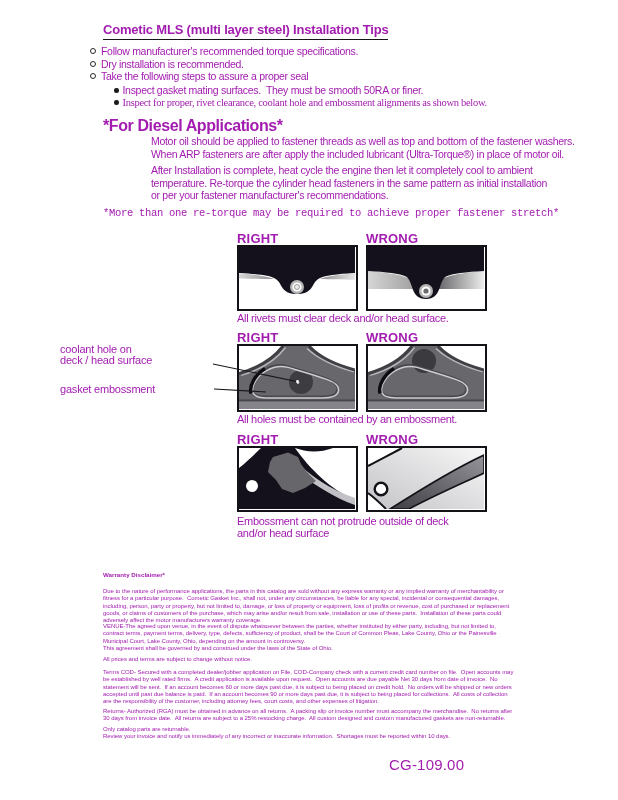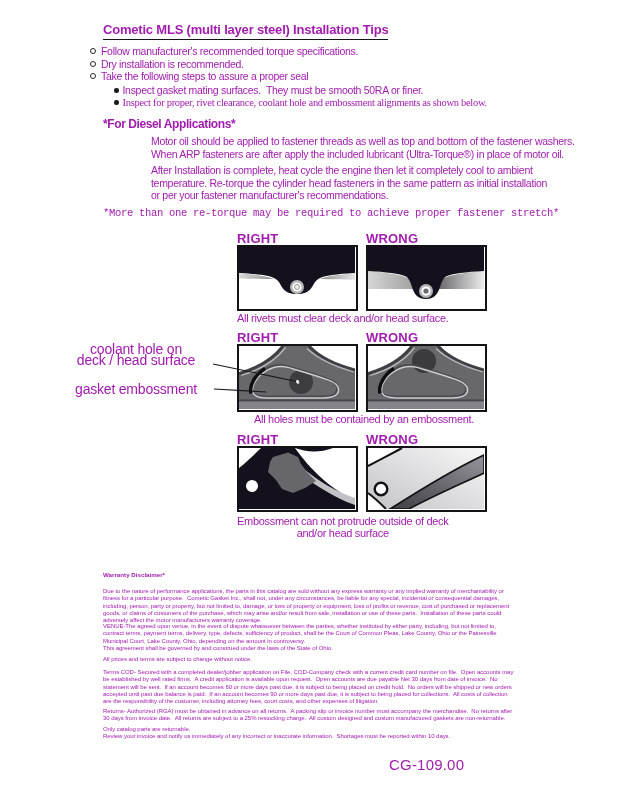--- a/index.html
+++ b/index.html
@@ -6,29 +6,29 @@
   .page{position:relative;width:618px;height:800px;background:#ffffff;
         font-family:"Liberation Sans","DejaVu Sans",sans-serif;color:#a21caf;overflow:hidden;padding-left:37px;}
   .abs{position:absolute;}
   .doc-title{left:103px;top:22px;font-size:13px;font-weight:bold;letter-spacing:-0.2px;
              border-bottom:1.5px solid #15151a;padding-bottom:2px;white-space:pre;}
   .tip{font-size:10.5px;letter-spacing:-0.3px;white-space:pre;}
   .oc{display:inline-block;width:4px;height:4px;border:1px solid #2a2a2e;border-radius:50%;
       margin-right:5px;vertical-align:1.5px;}
   .dot{display:inline-block;width:4.5px;height:4.5px;background:#1c1c1e;border-radius:50%;
       margin-right:4px;vertical-align:1.5px;}
-  .h2{font-size:12px;font-weight:bold;letter-spacing:-0.4px;white-space:pre;}
+  .h2{font-size:16px;font-weight:bold;letter-spacing:-0.4px;white-space:pre;}
   .para{font-size:10.5px;letter-spacing:-0.3px;line-height:12.6px;}
   .para > div{white-space:pre;margin-left:48px;}
   .rw{width:121px;text-align:left;font-size:13px;font-weight:bold;letter-spacing:0.2px;white-space:pre;}
   .cap{font-size:11px;letter-spacing:-0.3px;line-height:11.5px;white-space:pre;}
-  .cap > div{white-space:pre;text-align:center;}
+  .cap > div{white-space:pre;}
   .figbox{width:121px;border:2.5px solid #121217;background:#fff;box-sizing:border-box;}
   .figbox svg{display:block;}
-  .ann{width:152px;text-align:center;font-size:14px;letter-spacing:-0.2px;line-height:10.8px;}
+  .ann{width:152px;text-align:left;font-size:11px;letter-spacing:-0.2px;line-height:10.8px;}
   .ann > div{white-space:pre;}
   .fine{font-size:6px;letter-spacing:-0.05px;line-height:7.35px;}
   .fine > div{white-space:pre;}
   .fineh{font-size:6.2px;font-weight:bold;white-space:pre;}
   .cg{font-size:15px;letter-spacing:0.2px;white-space:pre;}
   .overlay{pointer-events:none;z-index:5;}
 </style>
 </head>
 <body>
 
@@ -142,21 +142,21 @@
       <path d="M44,0 C35,12 19,22 0,27.5" stroke="#3f3f44" stroke-width="3" fill="none"></path>
       <path d="M70,0 C79,10 95,18.5 116,24" stroke="#3f3f44" stroke-width="3" fill="none"></path>
       <path d="M46.5,1.5 C38,13 22,23.5 2,29.5" stroke="#b9b9bd" stroke-width="1.3" fill="none"></path>
       <path d="M68,2.5 C77.5,11.5 94,20 115,26" stroke="#b9b9bd" stroke-width="1.3" fill="none"></path>
       <path d="M13,46 C11,39 17,29 27,23.5 C33,20 41,18.5 48,20.5 C60,24 75,28 88,33 C96,36 99.5,40 98.5,44.5 C97.5,49 91,51 83,51 L27,51 C19,51 15,50 13,46 Z" stroke="#4a4a4e" stroke-width="2.8" fill="none"></path>
       <path d="M13.9,46.9 C11.9,39.9 17.9,29.9 27.9,24.4 C33.9,20.9 41.9,19.4 48.9,21.4 C60.9,24.9 75.9,28.9 88.9,33.9 C96.9,36.9 100.4,40.9 99.4,45.4 C98.4,49.9 91.9,51.9 83.9,51.9 L27.9,51.9 C19.9,51.9 15.9,50.9 13.9,46.9 Z" stroke="#cdcdd0" stroke-width="1.5" fill="none"></path>
       <path d="M12,47.5 C10,40 16,28.5 26,22.5" stroke="#0d0d12" stroke-width="3.4" fill="none"></path>
     </svg>
   </div>
 
-  <div class="abs cap" style="left:254px;top:414px;">All holes must be contained by an embossment.</div>
+  <div class="abs cap" style="left:237px;top:414px;">All holes must be contained by an embossment.</div>
 
   <div class="abs rw" style="left:237px;top:432px;">RIGHT</div>
   <div class="abs rw" style="left:366px;top:432px;">WRONG</div>
 
   <div class="abs figbox" style="left:237px;top:446px;height:66px;">
     <svg width="116" height="61" viewBox="0 0 116 61">
       <rect width="116" height="61" fill="#ffffff"></rect>
       <path d="M22,0 L56,0 C70,20 92,42 116,52 L116,61 L0,61 L0,20 C8,13.5 15.5,6.5 22,0 Z" fill="#14101c"></path>
       <path d="M56,0 L94,0 C79,5.5 66,3.5 56,0 Z" fill="#14101c"></path>
       <path d="M64,20 C80,34 98,44 116,50 L116,57 C96,50 78,38 59,25 Z" fill="#c2c2c6"></path>

